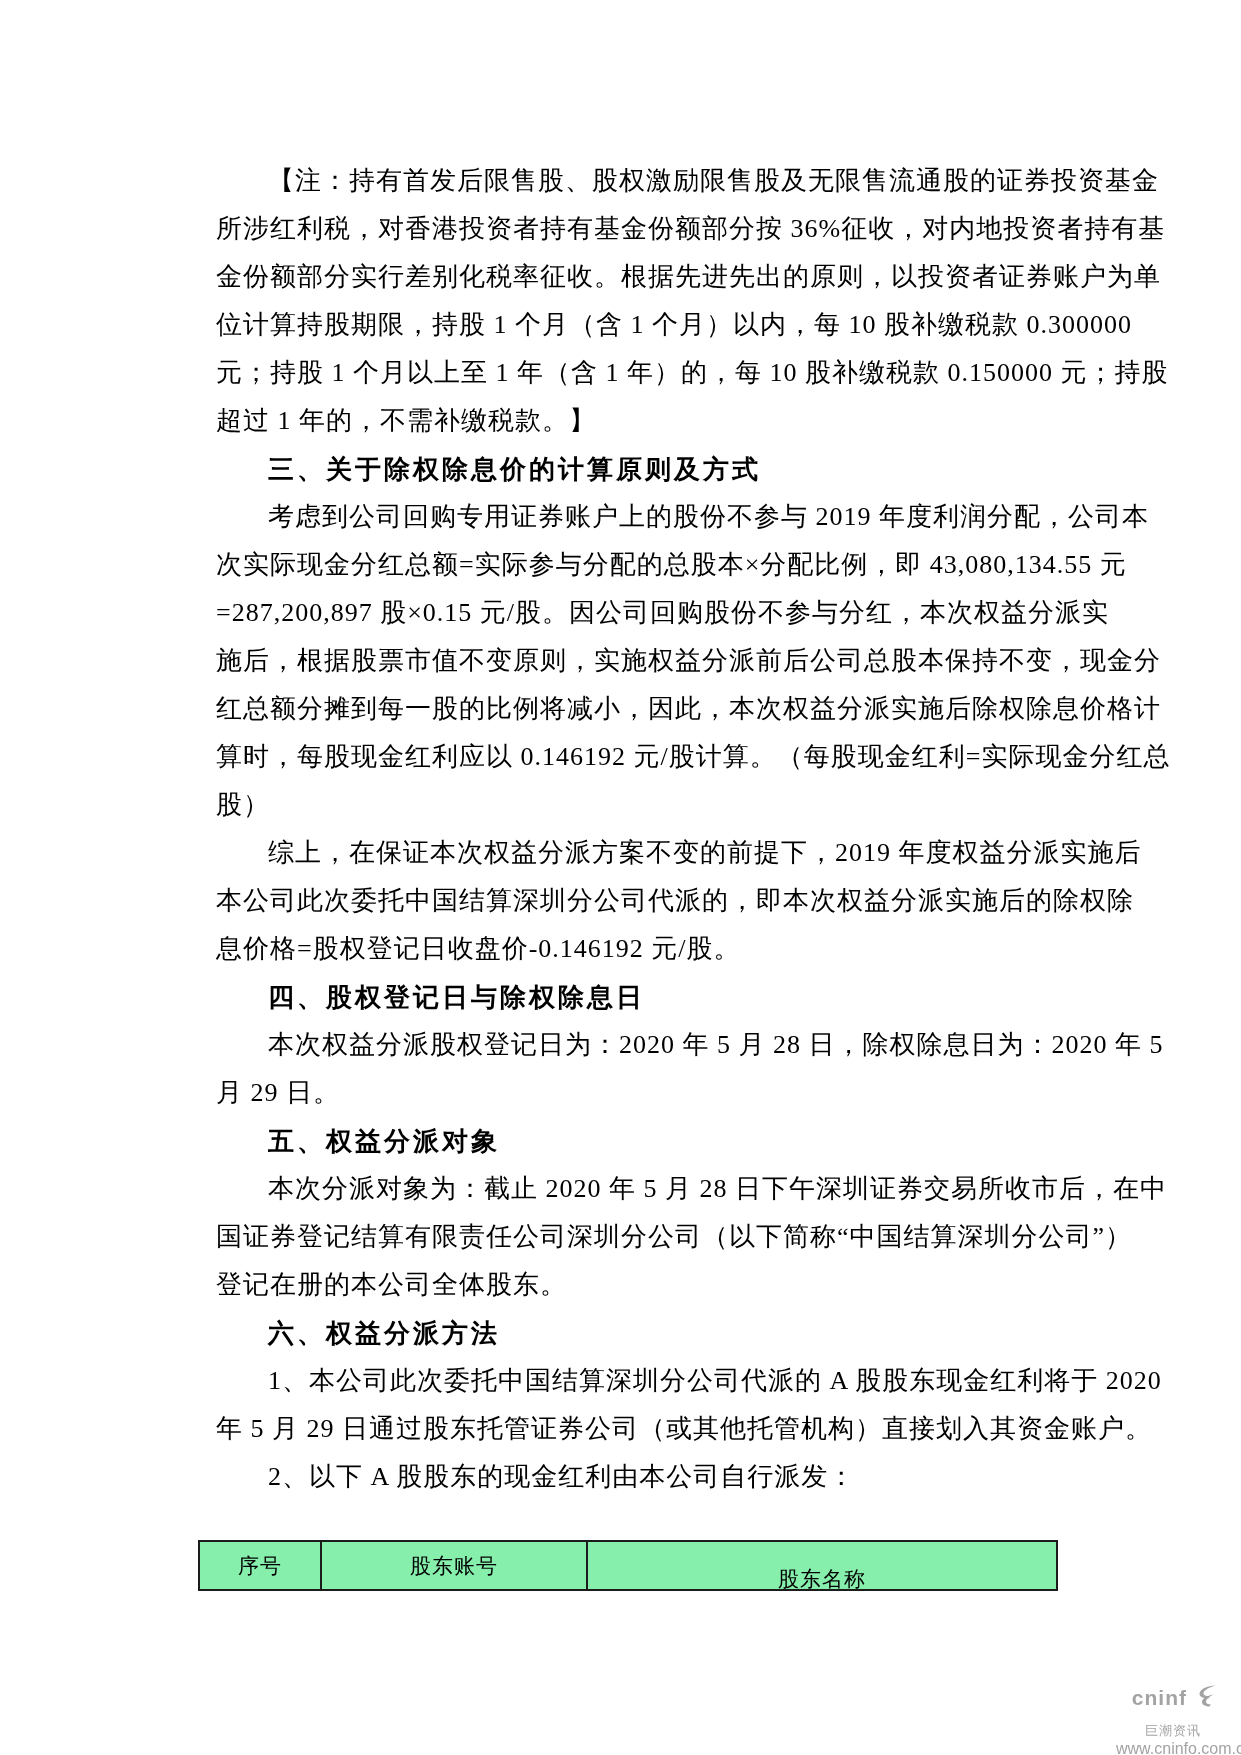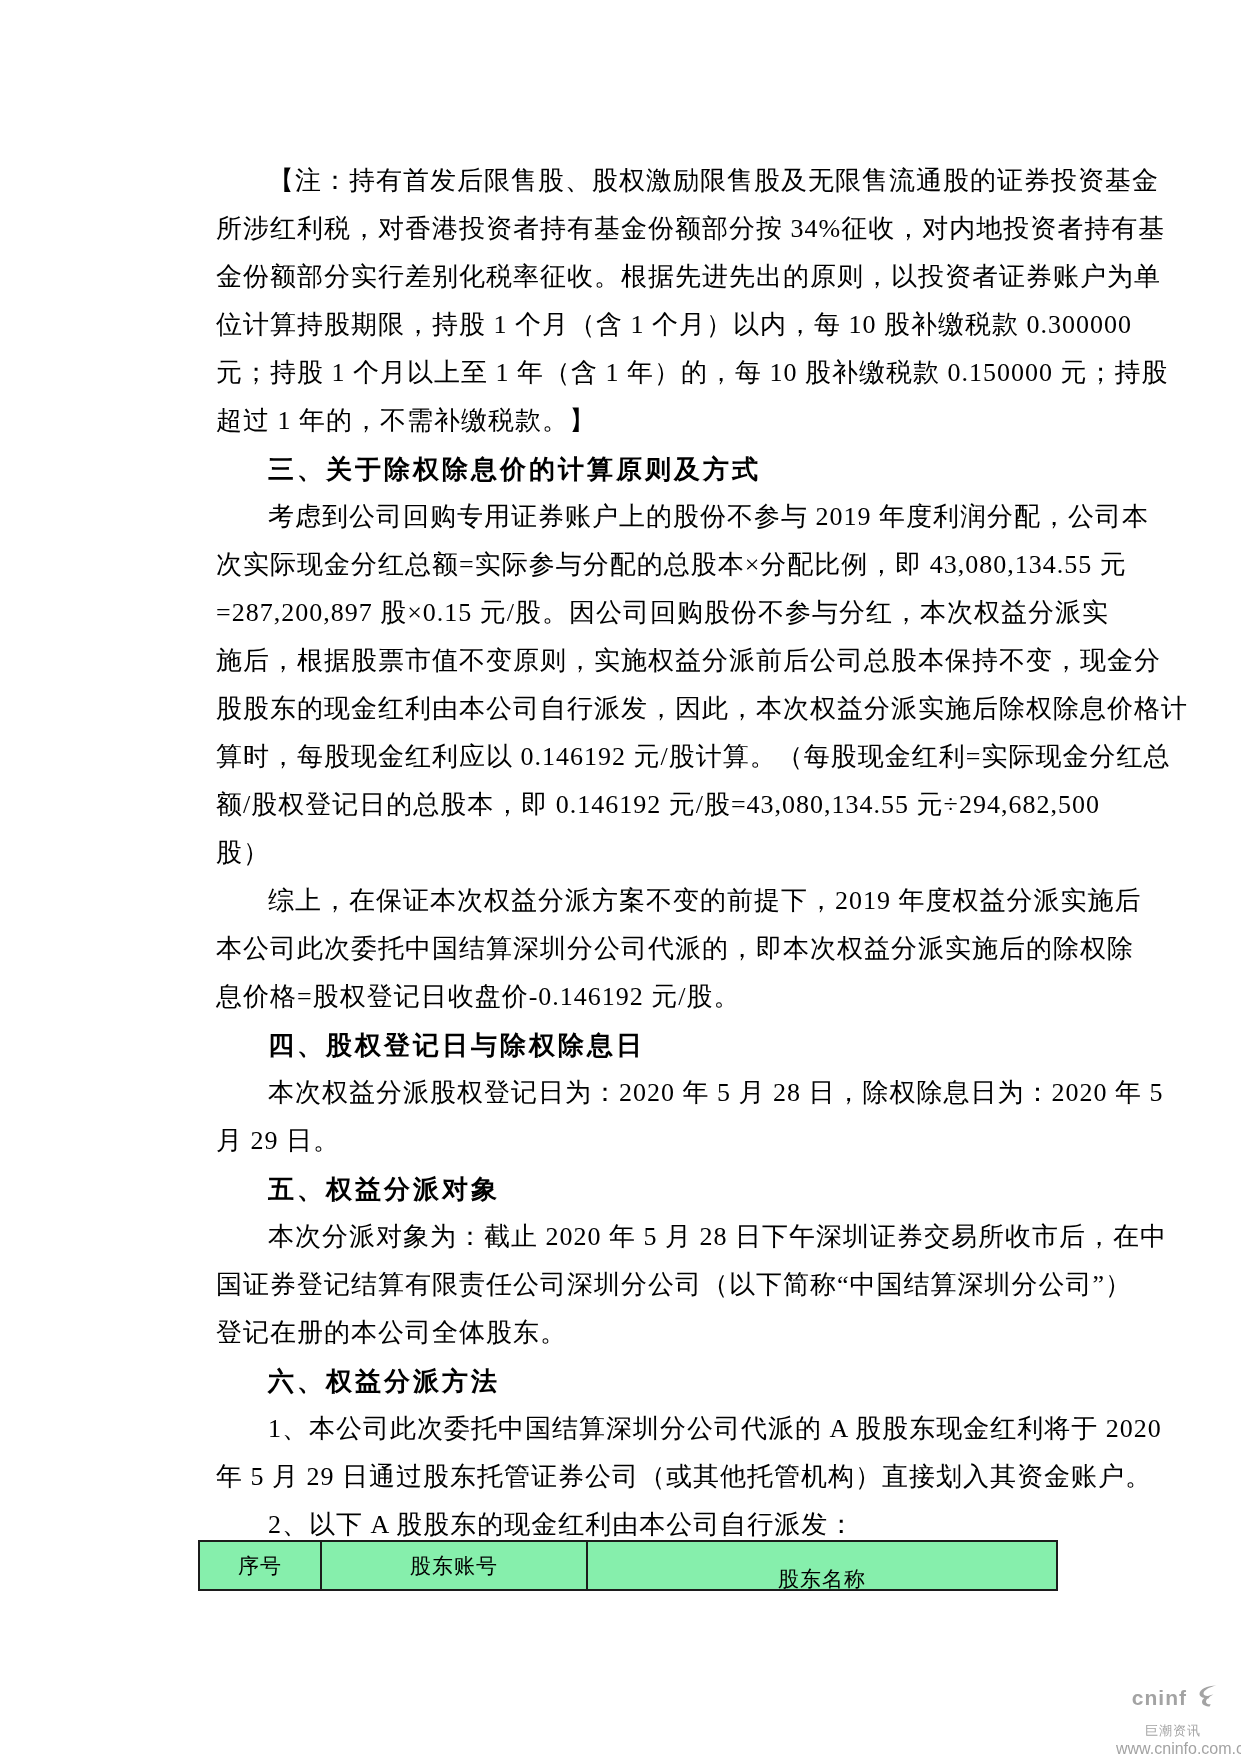--- a/index.html
+++ b/index.html
@@ -89,33 +89,32 @@
     margin-top:4px;
   }
 </style>
 </head>
 <body>
 
 <div class="page">
 
   <div class="content">
     <div class="line indent">【注：持有首发后限售股、股权激励限售股及无限售流通股的证券投资基金</div>
-    <div class="line">所涉红利税，对香港投资者持有基金份额部分按 34%征收，对内地投资者持有基</div>
+    <div class="line">所涉红利税，对香港投资者持有基金份额部分按 36%征收，对内地投资者持有基</div>
     <div class="line">金份额部分实行差别化税率征收。根据先进先出的原则，以投资者证券账户为单</div>
     <div class="line">位计算持股期限，持股 1 个月（含 1 个月）以内，每 10 股补缴税款 0.300000</div>
     <div class="line">元；持股 1 个月以上至 1 年（含 1 年）的，每 10 股补缴税款 0.150000 元；持股</div>
     <div class="line">超过 1 年的，不需补缴税款。】</div>
     <div class="line heading indent">三、关于除权除息价的计算原则及方式</div>
     <div class="line indent">考虑到公司回购专用证券账户上的股份不参与 2019 年度利润分配，公司本</div>
     <div class="line">次实际现金分红总额=实际参与分配的总股本×分配比例，即 43,080,134.55 元</div>
     <div class="line">=287,200,897 股×0.15 元/股。因公司回购股份不参与分红，本次权益分派实</div>
     <div class="line">施后，根据股票市值不变原则，实施权益分派前后公司总股本保持不变，现金分</div>
-    <div class="line">股股东的现金红利由本公司自行派发，因此，本次权益分派实施后除权除息价格计</div>
+    <div class="line">红总额分摊到每一股的比例将减小，因此，本次权益分派实施后除权除息价格计</div>
     <div class="line">算时，每股现金红利应以 0.146192 元/股计算。（每股现金红利=实际现金分红总</div>
-    <div class="line">额/股权登记日的总股本，即 0.146192 元/股=43,080,134.55 元÷294,682,500</div>
     <div class="line">股）</div>
     <div class="line indent">综上，在保证本次权益分派方案不变的前提下，2019 年度权益分派实施后</div>
     <div class="line">本公司此次委托中国结算深圳分公司代派的，即本次权益分派实施后的除权除</div>
     <div class="line">息价格=股权登记日收盘价-0.146192 元/股。</div>
     <div class="line heading indent">四、股权登记日与除权除息日</div>
     <div class="line indent">本次权益分派股权登记日为：2020 年 5 月 28 日，除权除息日为：2020 年 5</div>
     <div class="line">月 29 日。</div>
     <div class="line heading indent">五、权益分派对象</div>
     <div class="line indent">本次分派对象为：截止 2020 年 5 月 28 日下午深圳证券交易所收市后，在中</div>
     <div class="line">国证券登记结算有限责任公司深圳分公司（以下简称“中国结算深圳分公司”）</div>

